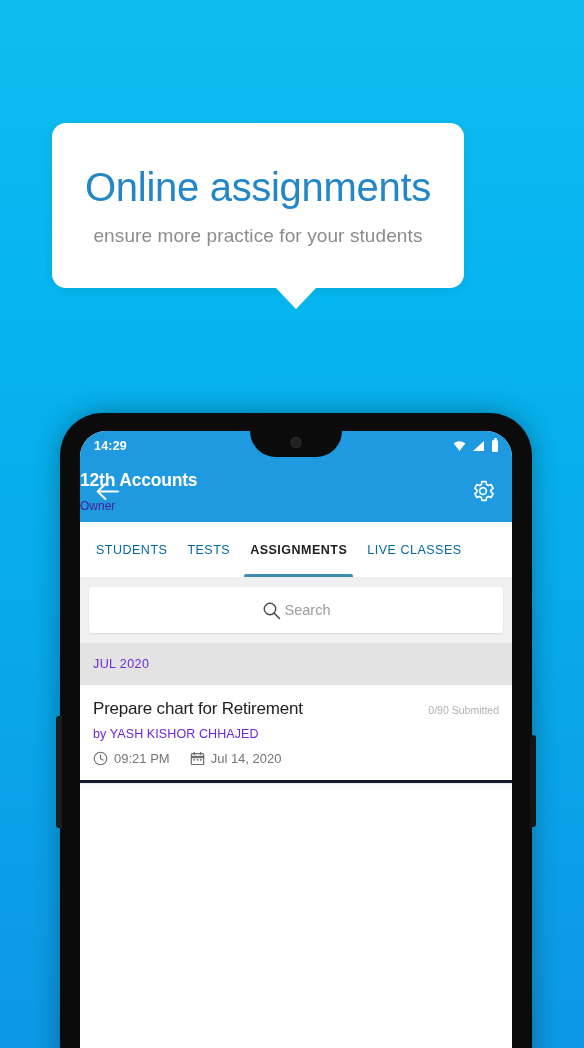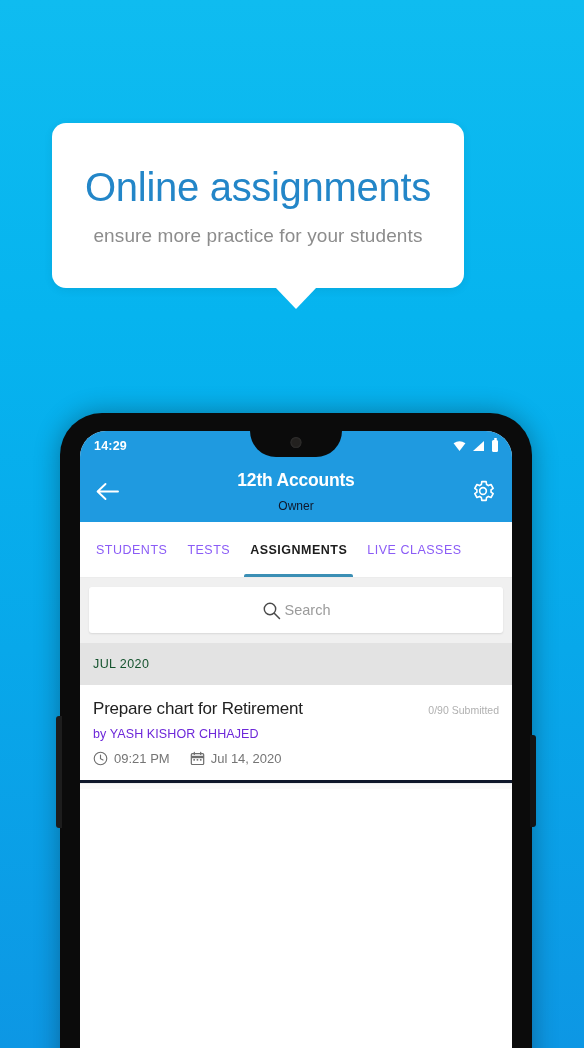--- a/index.html
+++ b/index.html
@@ -136,31 +136,31 @@
   .appbar {
     height:62px;
     background:#1f9ae0;
     display:flex; align-items:center;
     padding:0 16px;
     position:relative;
   }
   .appbar-titles {
     position:absolute;
     left:0; right:0;
-    text-align:center;
+    text-align:left;
     pointer-events:none;
   }
   .appbar-title {
     color:#ffffff;
     font-size:17.5px;
     font-weight:bold;
     letter-spacing:-0.2px;
   }
   .appbar-sub {
-    color:#0f172a;
+    color:#4c1d95;
     font-size:12px;
     margin-top:8px;
     font-weight:400;
   }
   .back-arrow, .gear-btn {
     position:relative; z-index:3;
     display:flex; align-items:center; justify-content:center;
     cursor:pointer;
   }
   .gear-btn { margin-left:auto; }
@@ -173,21 +173,21 @@
     padding:0 6px;
     border-bottom:1px solid #ececec;
   }
   .tab {
     flex:0 0 auto;
     padding:0 10px;
     height:100%;
     display:flex; align-items:center; justify-content:center;
     font-size:12.5px;
     letter-spacing:0.5px;
-    color:#8b5cf6;
+    color:#0369a1;
     position:relative;
     cursor:pointer;
   }
   .tab.active { color:#1d1d1d; font-weight:bold; }
   .tab.active:after {
     content:"";
     position:absolute;
     left:4px; right:4px; bottom:0;
     height:3px;
     background:#3b8fb5;
@@ -213,21 +213,21 @@
     color:#9b9b9b;
   }
 
   
   .section-head {
     background:#e3e3e3;
     height:42px;
     display:flex; align-items:center;
     padding:0 13px;
     font-size:12.5px;
-    color:#14532d;
+    color:#6d28d9;
     letter-spacing:0.4px;
   }
   .assignment {
     background:#ffffff;
     padding:14px 13px 14px 13px;
     border-bottom:3px solid #0f172a;
     cursor:pointer;
   }
   .assign-top {
     display:flex; align-items:flex-start;

